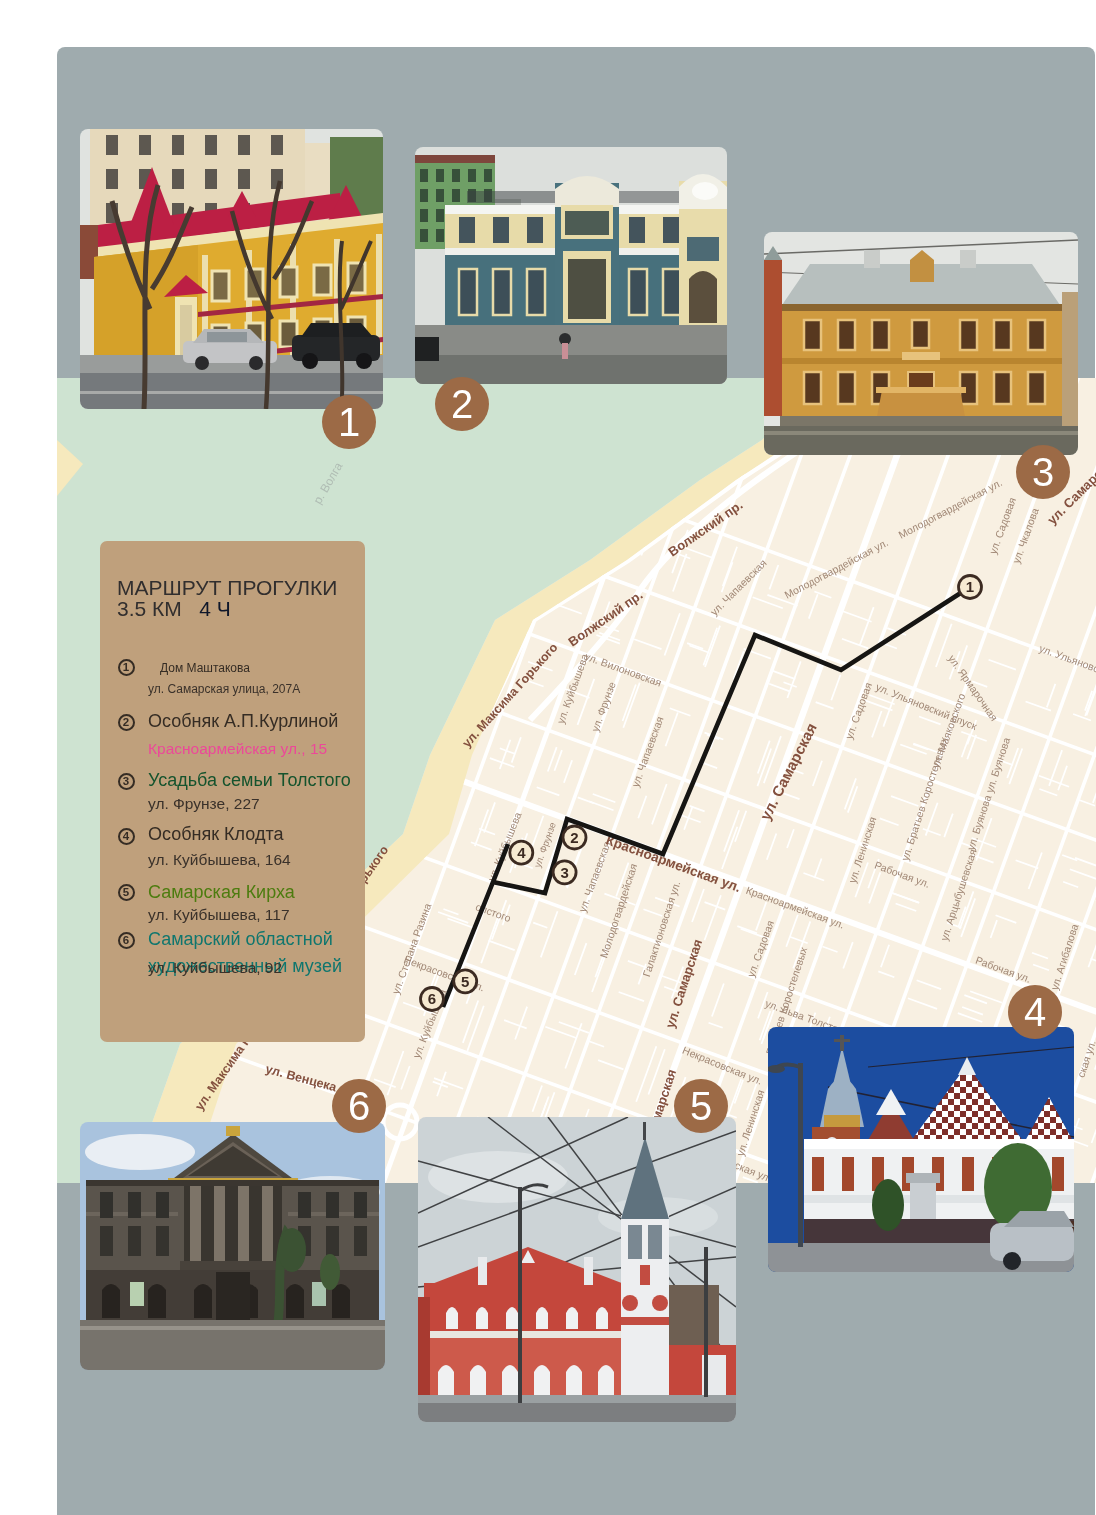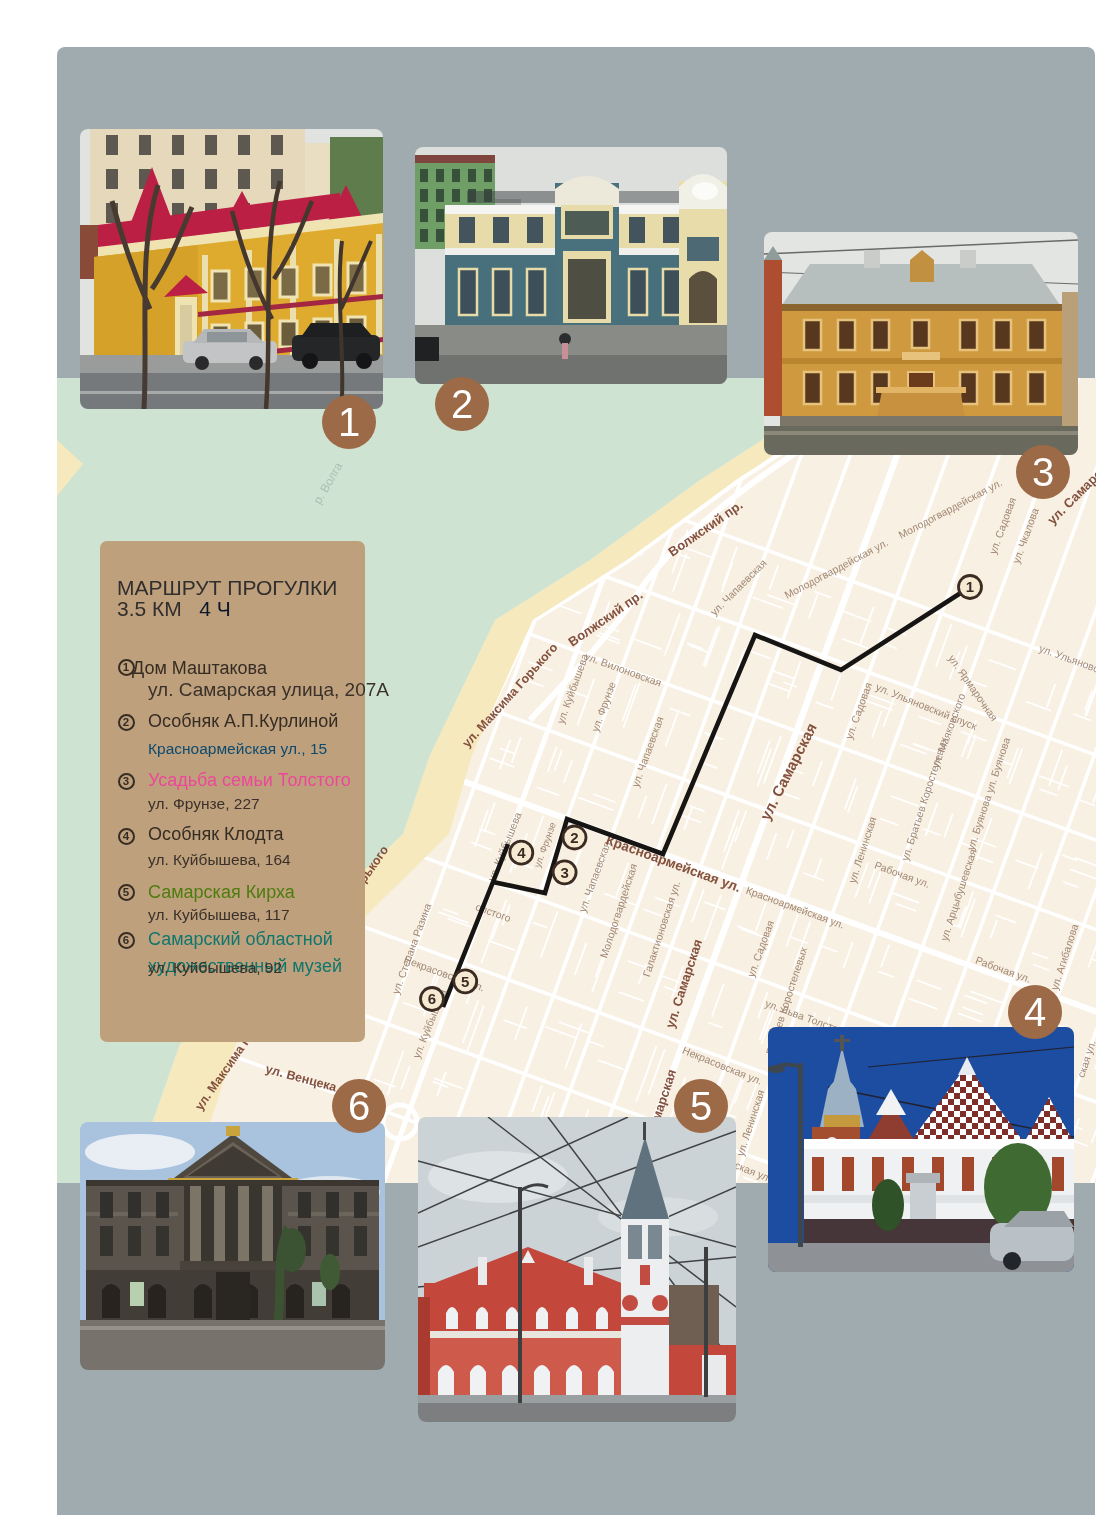--- a/index.html
+++ b/index.html
@@ -477,29 +477,29 @@
 <circle cx="375" cy="621" r="11.5" fill="#f6ead2" stroke="#3c2b22" stroke-width="2.8"></circle>
 <text x="375" y="626.2" font-size="15" fill="#3c2b22">6</text>
 </g>
 </svg>
 
 <div style="position:absolute;left:100px;top:541px;width:265px;height:501px;background:#bfa07c;border-radius:7px"></div>
 
 <div class="ttl" style="position:absolute;left:117px;top:577px;font-size:21px;line-height:21px;color:#312e2e;white-space:nowrap">МАРШРУТ ПРОГУЛКИ<br>3.5 КМ&nbsp;&nbsp; <span style="color:#0f172a">4 Ч</span></div>
 
 <div style="position:absolute;left:117.5px;top:658.7px;width:13px;height:13px;border:2.6px solid #352c24;border-radius:50%;color:#352c24;font-size:11.5px;font-weight:bold;text-align:center;line-height:13.5px">1</div>
-<div class="nm" style="position:absolute;left:132px;top:655.2px;font-size:18px;color:#352c24;line-height:27px;white-space:nowrap">Дом Маштакова</div>
-<div class="ad" style="position:absolute;left:148px;top:681.5px;font-size:19px;line-height:15.5px;color:#3a312a;white-space:nowrap">ул. Самарская улица, 207А</div>
+<div class="nm" style="position:absolute;left:160px;top:655.2px;font-size:12px;color:#352c24;line-height:27px;white-space:nowrap">Дом Маштакова</div>
+<div class="ad" style="position:absolute;left:148px;top:681.5px;font-size:12px;line-height:15.5px;color:#3a312a;white-space:nowrap">ул. Самарская улица, 207А</div>
 
 <div style="position:absolute;left:117.5px;top:713.9px;width:13px;height:13px;border:2.6px solid #352c24;border-radius:50%;color:#352c24;font-size:11.5px;font-weight:bold;text-align:center;line-height:13.5px">2</div>
 <div class="nm" style="position:absolute;left:148px;top:708.2px;font-size:18px;color:#352c24;line-height:27px;white-space:nowrap">Особняк А.П.Курлиной</div>
-<div class="ad" style="position:absolute;left:148px;top:740.5px;font-size:15.5px;line-height:15.5px;color:#0c4a6e;white-space:nowrap">Красноармейская ул., 15</div>
+<div class="ad" style="position:absolute;left:148px;top:740.5px;font-size:15.5px;line-height:15.5px;color:#ec4899;white-space:nowrap">Красноармейская ул., 15</div>
 
 <div style="position:absolute;left:117.5px;top:772.5px;width:13px;height:13px;border:2.6px solid #352c24;border-radius:50%;color:#352c24;font-size:11.5px;font-weight:bold;text-align:center;line-height:13.5px">3</div>
-<div class="nm" style="position:absolute;left:148px;top:767.2px;font-size:18px;color:#ec4899;line-height:27px;white-space:nowrap">Усадьба семьи Толстого</div>
+<div class="nm" style="position:absolute;left:148px;top:767.2px;font-size:18px;color:#14532d;line-height:27px;white-space:nowrap">Усадьба семьи Толстого</div>
 <div class="ad" style="position:absolute;left:148px;top:795.9px;font-size:15.5px;line-height:15.5px;color:#3a312a;white-space:nowrap">ул. Фрунзе, 227</div>
 
 <div style="position:absolute;left:117.5px;top:827.9px;width:13px;height:13px;border:2.6px solid #352c24;border-radius:50%;color:#352c24;font-size:11.5px;font-weight:bold;text-align:center;line-height:13.5px">4</div>
 <div class="nm" style="position:absolute;left:148px;top:821.2px;font-size:18px;color:#352c24;line-height:27px;white-space:nowrap">Особняк Клодта</div>
 <div class="ad" style="position:absolute;left:148px;top:851.6px;font-size:15.5px;line-height:15.5px;color:#3a312a;white-space:nowrap">ул. Куйбышева, 164</div>
 
 <div style="position:absolute;left:117.5px;top:883.9px;width:13px;height:13px;border:2.6px solid #352c24;border-radius:50%;color:#352c24;font-size:11.5px;font-weight:bold;text-align:center;line-height:13.5px">5</div>
 <div class="nm" style="position:absolute;left:148px;top:878.6px;font-size:18px;color:#4d7c0f;line-height:27px;white-space:nowrap">Самарская Кирха</div>
 <div class="ad" style="position:absolute;left:148px;top:906.9px;font-size:15.5px;line-height:15.5px;color:#3a312a;white-space:nowrap">ул. Куйбышева, 117</div>
 

